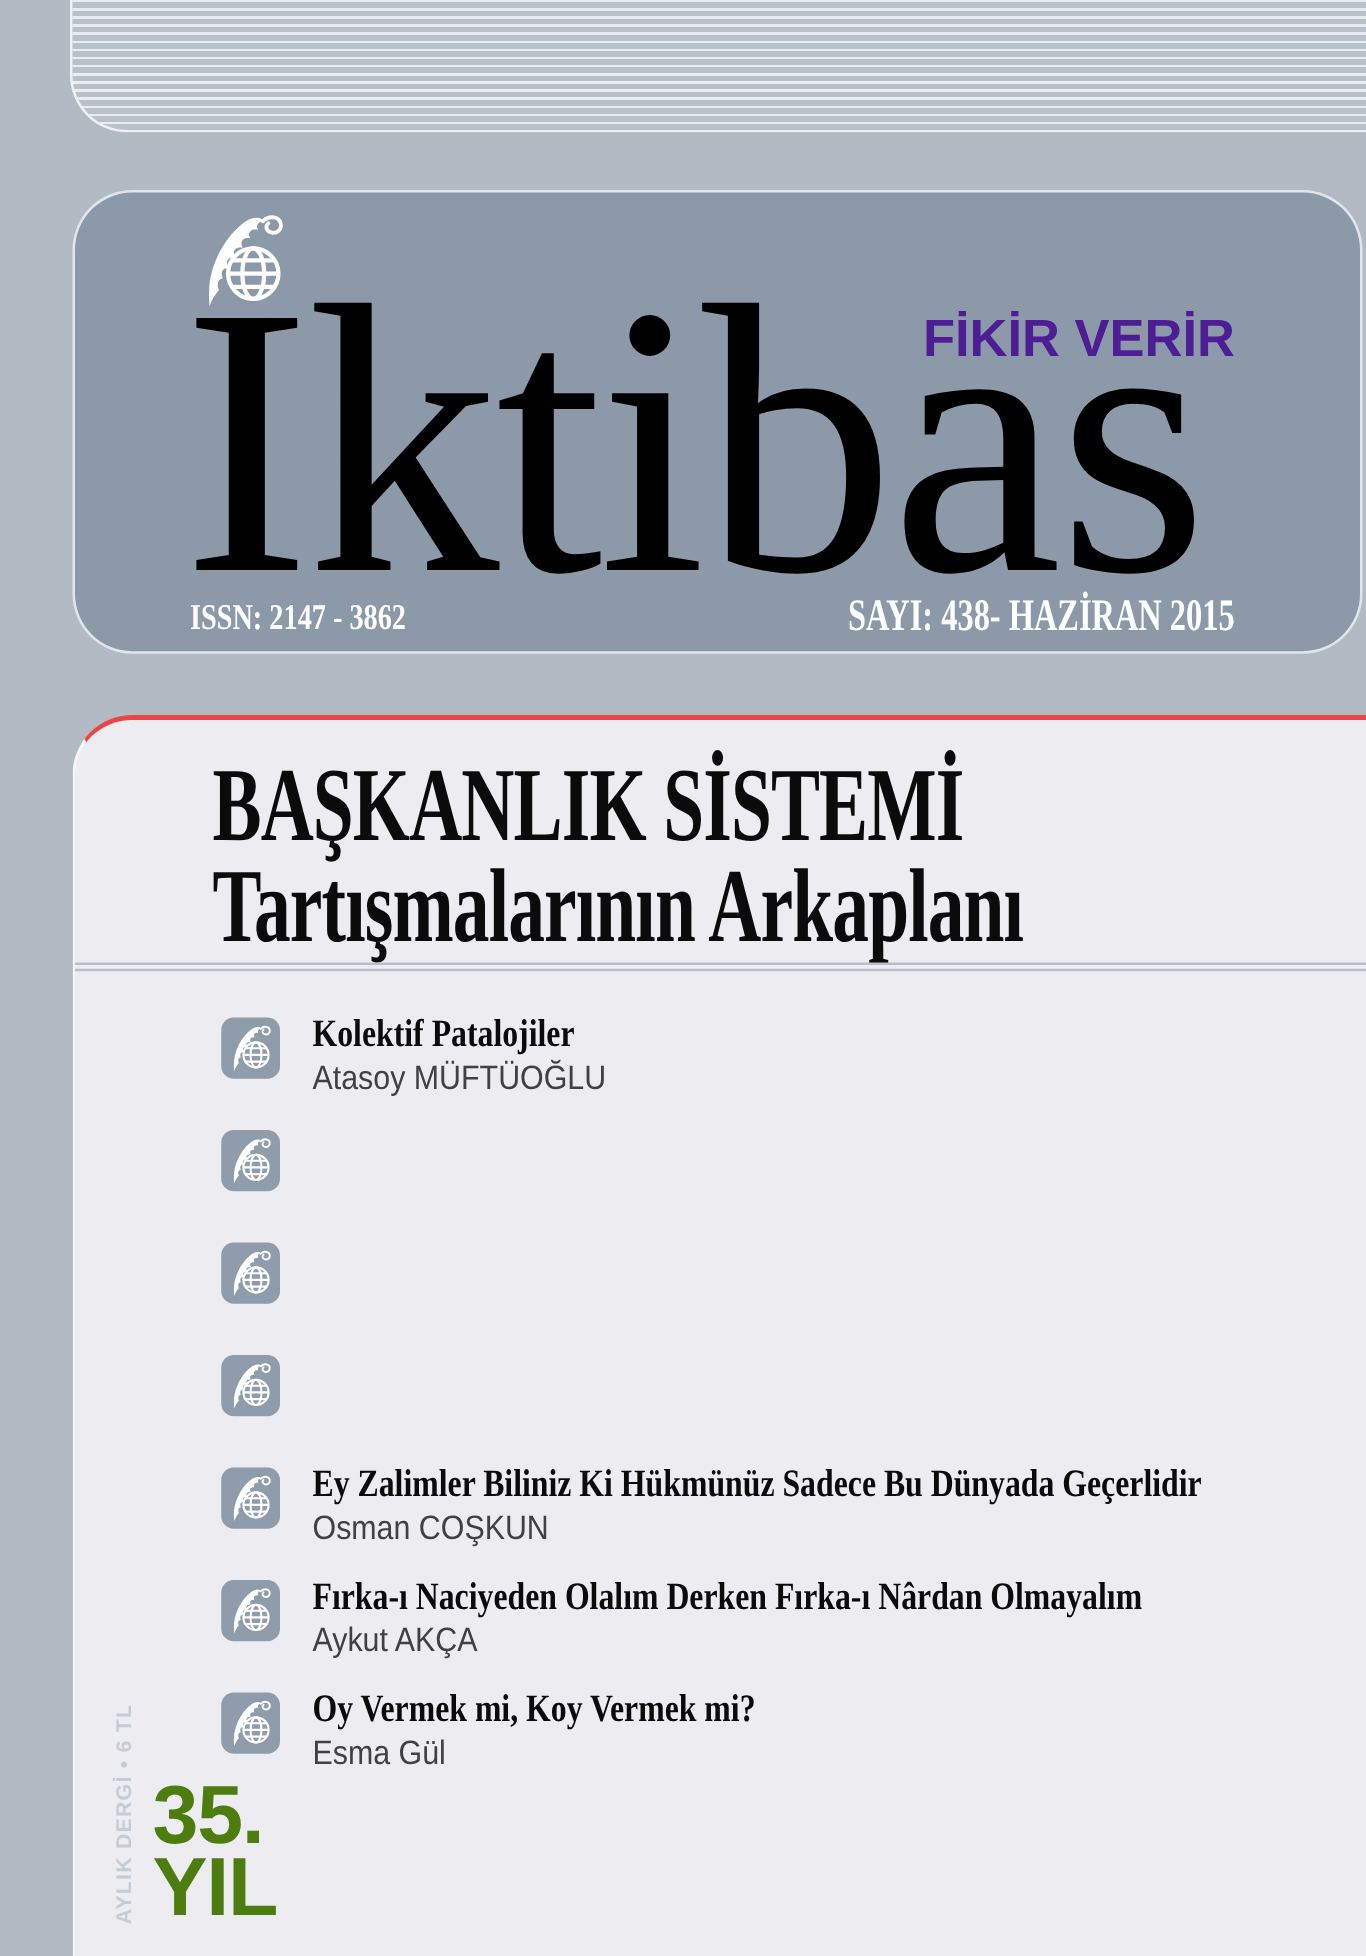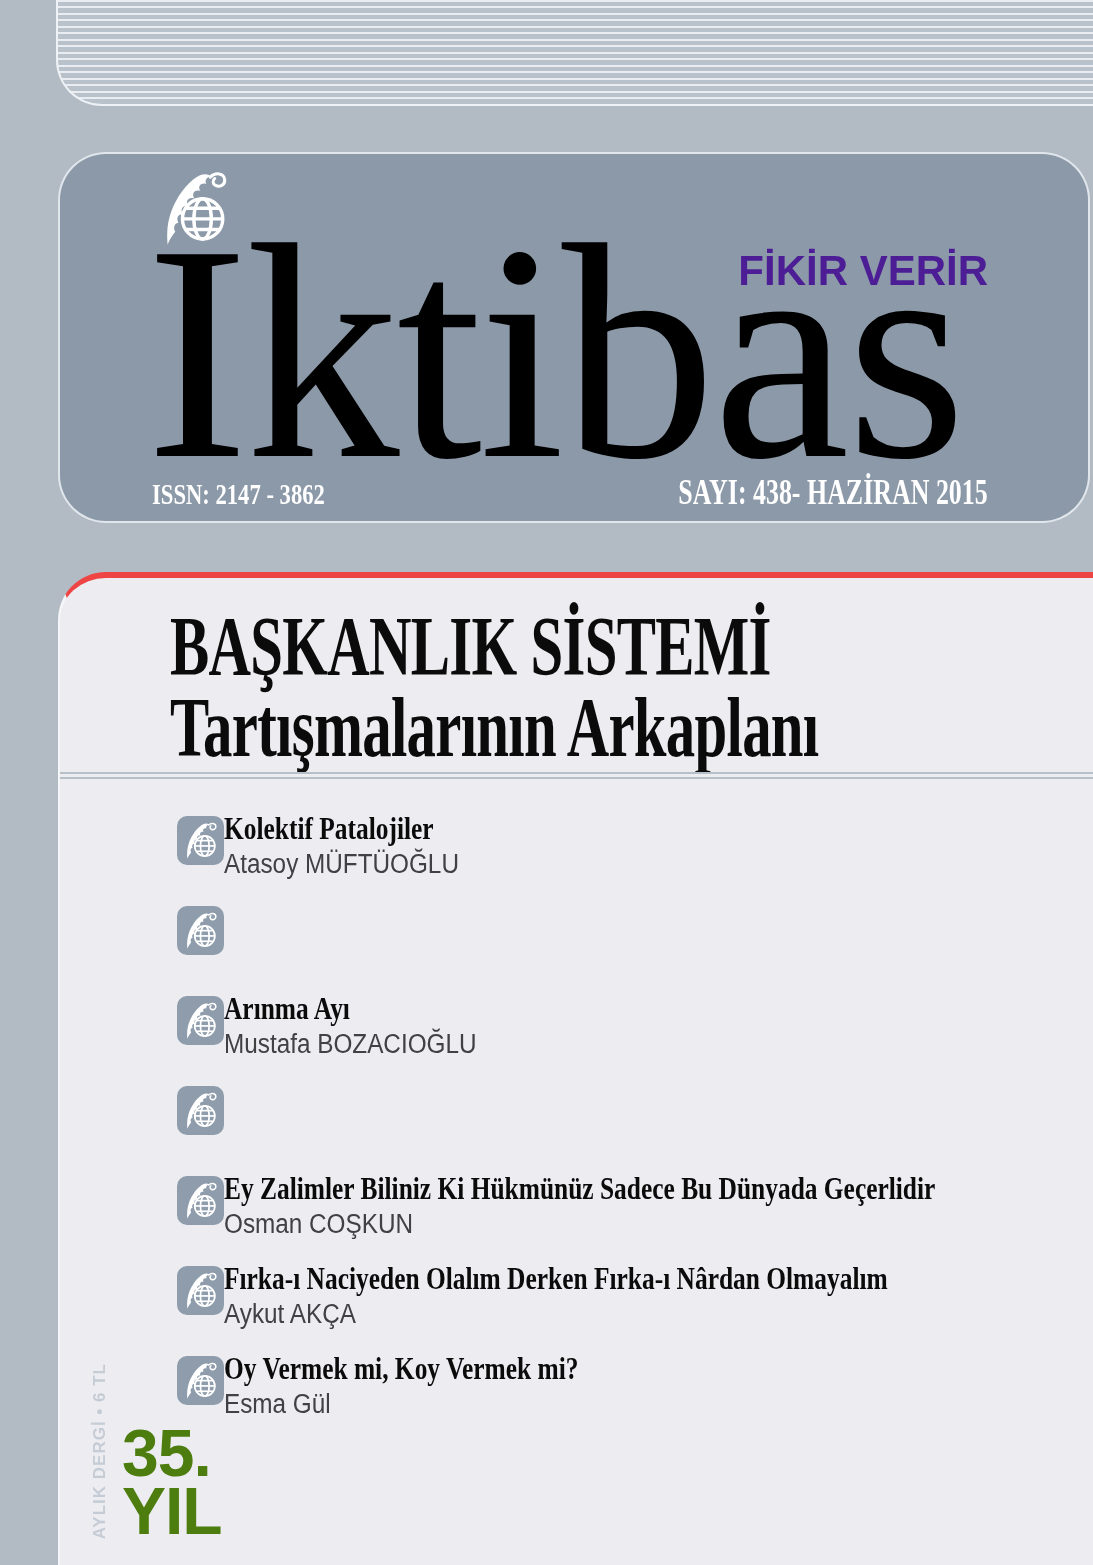--- a/index.html
+++ b/index.html
@@ -25,35 +25,35 @@
     font-weight:bold;font-size:42px;line-height:42px;color:#4c1d95;letter-spacing:0px;}
   .issn{position:absolute;left:92px;bottom:12px;
     font-family:"Liberation Serif",serif;font-weight:bold;font-size:29px;line-height:30px;
     color:#ffffff;transform:scaleX(.78);transform-origin:left bottom;white-space:nowrap;}
   .issue{position:absolute;right:100px;bottom:10px;
     font-family:"Liberation Serif",serif;font-weight:bold;font-size:36px;line-height:37px;
     color:#ffffff;transform:scaleX(.72);transform-origin:right bottom;white-space:nowrap;}
 
   
   .card{position:absolute;left:58px;top:572px;width:1035px;height:993px;
-    background:#ededf1;border-top-left-radius:48px;border-top:6px solid #ef4444;
+    background:#ededf1;border-top-left-radius:48px;border-top:4px solid #ef4444;
     border-left:2px solid #f5f6f8;box-sizing:border-box;}
   .cover-title{position:absolute;left:110px;top:28px;color:#0b0b0c;
     font-family:"Liberation Serif",serif;font-weight:bold;}
   .cover-title .line{font-size:84px;line-height:81px;letter-spacing:-1px;
     transform:scaleX(.70);transform-origin:left top;white-space:nowrap;}
   .divider{position:absolute;left:0;right:0;top:194px;height:7px;box-sizing:border-box;
     border-top:2px solid #b7bfc9;border-bottom:2px solid #b7bfc9;}
 
   .articles{position:absolute;left:117px;top:238px;margin:0;padding:0;list-style:none;}
   .article{display:flex;align-items:flex-start;margin-bottom:41px;height:49px;}
   .tile{flex:0 0 47px;width:47px;height:49px;border-radius:10px;background:#8e9cab;
     display:flex;align-items:center;justify-content:center;}
   .tile svg{width:38px;height:38px;}
-  .meta{padding-top:0;}
+  .meta{margin-left:26px;padding-top:0;}
   .a-title{display:block;font-family:"Liberation Serif",serif;font-weight:bold;
     font-size:31px;line-height:31px;color:#0b0b0c;transform:scaleX(.82);
     transform-origin:left top;white-space:nowrap;margin-top:-3px;}
   .a-author{display:block;font-size:27px;line-height:27px;color:#414144;
     transform:scaleX(.90);transform-origin:left top;white-space:nowrap;margin-top:7px;}
 
   .price-vertical{position:absolute;left:30px;bottom:26px;
     writing-mode:vertical-rl;transform:rotate(180deg);
     font-weight:bold;font-size:17px;letter-spacing:1px;color:#c5ccd5;white-space:nowrap;}
   .year-badge{position:absolute;left:62px;top:846px;color:#4d7c0f;
@@ -126,24 +126,20 @@
             </svg>
           </span>
         </li>
 
         <li class="article">
           <span class="tile">
             <svg viewBox="0 0 100 100">
               <use href="#quill-globe"></use>
             </svg>
           </span>
-          <span class="meta">
-            <span class="a-title">Arınma Ayı</span>
-            <span class="a-author">Mustafa BOZACIOĞLU</span>
-          </span>
         </li>
 
         <li class="article">
           <span class="tile">
             <svg viewBox="0 0 100 100">
               <use href="#quill-globe"></use>
             </svg>
           </span>
         </li>
 

